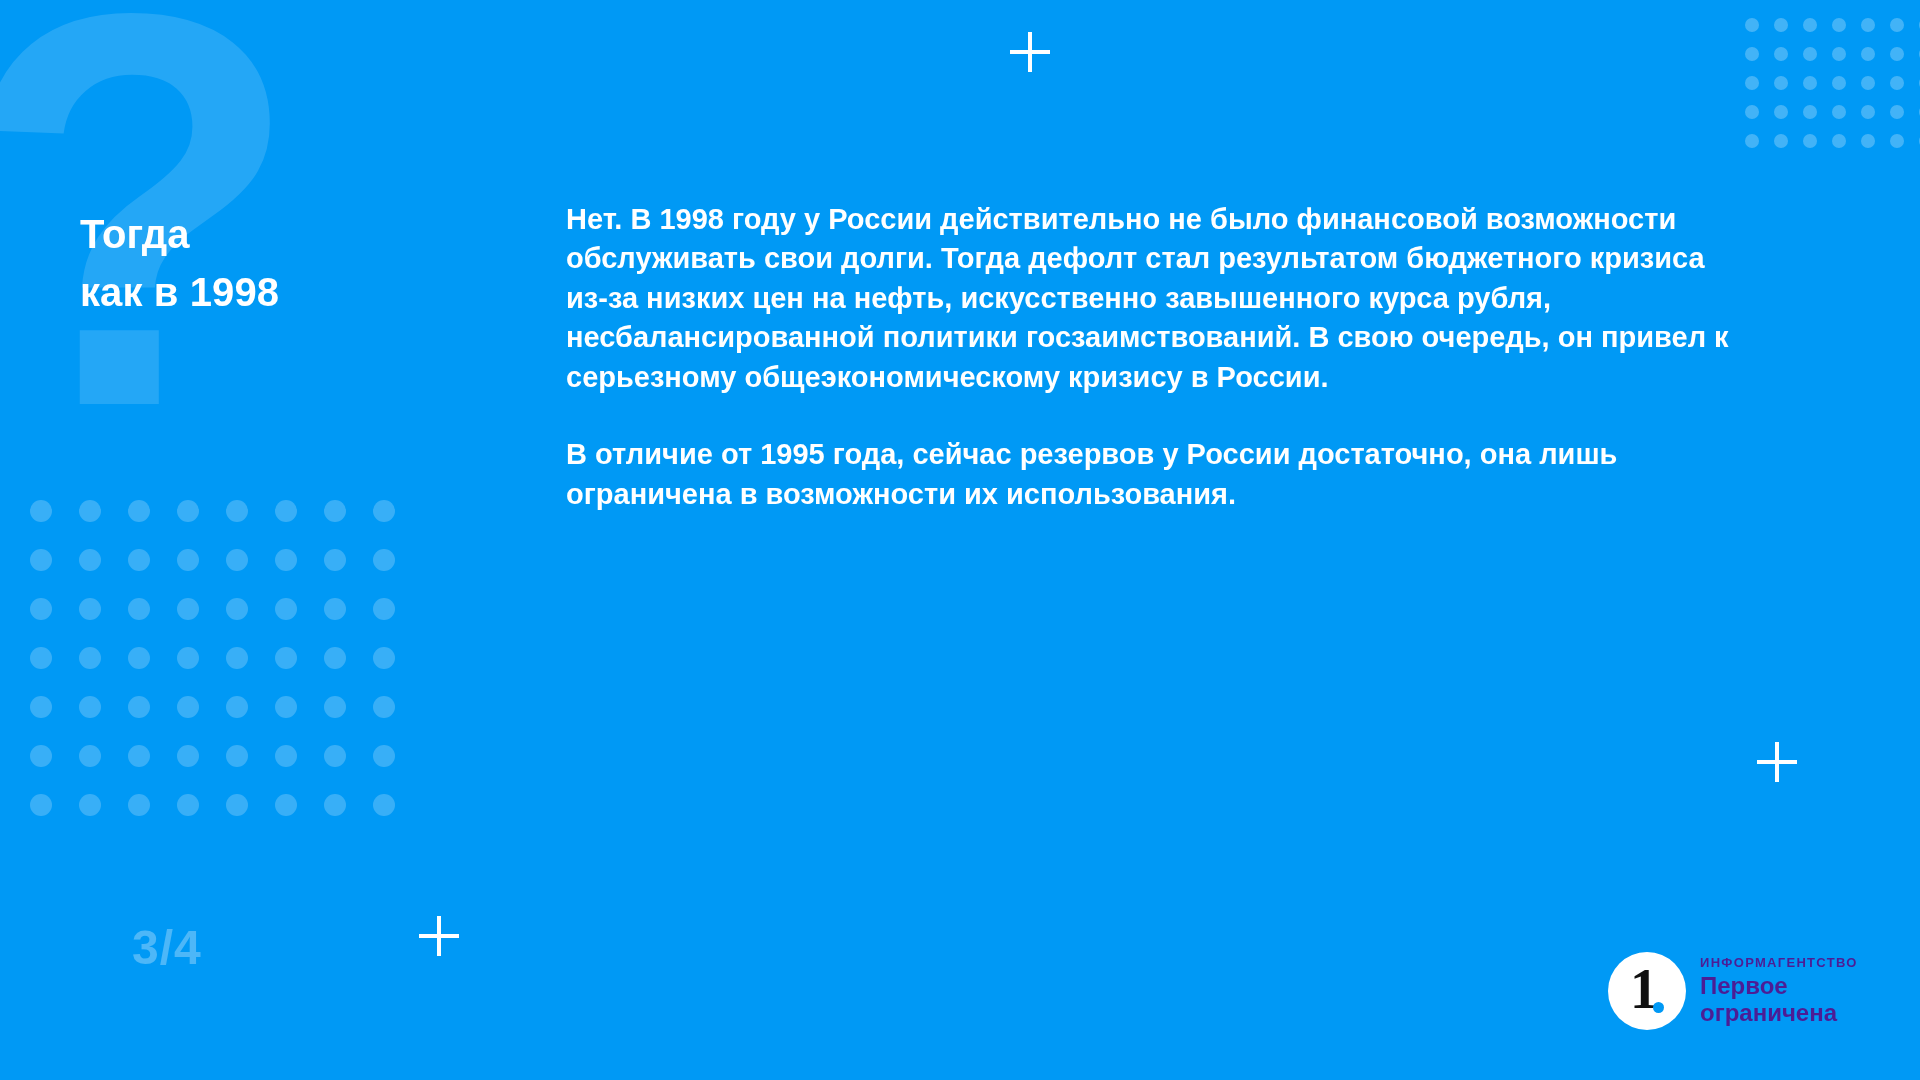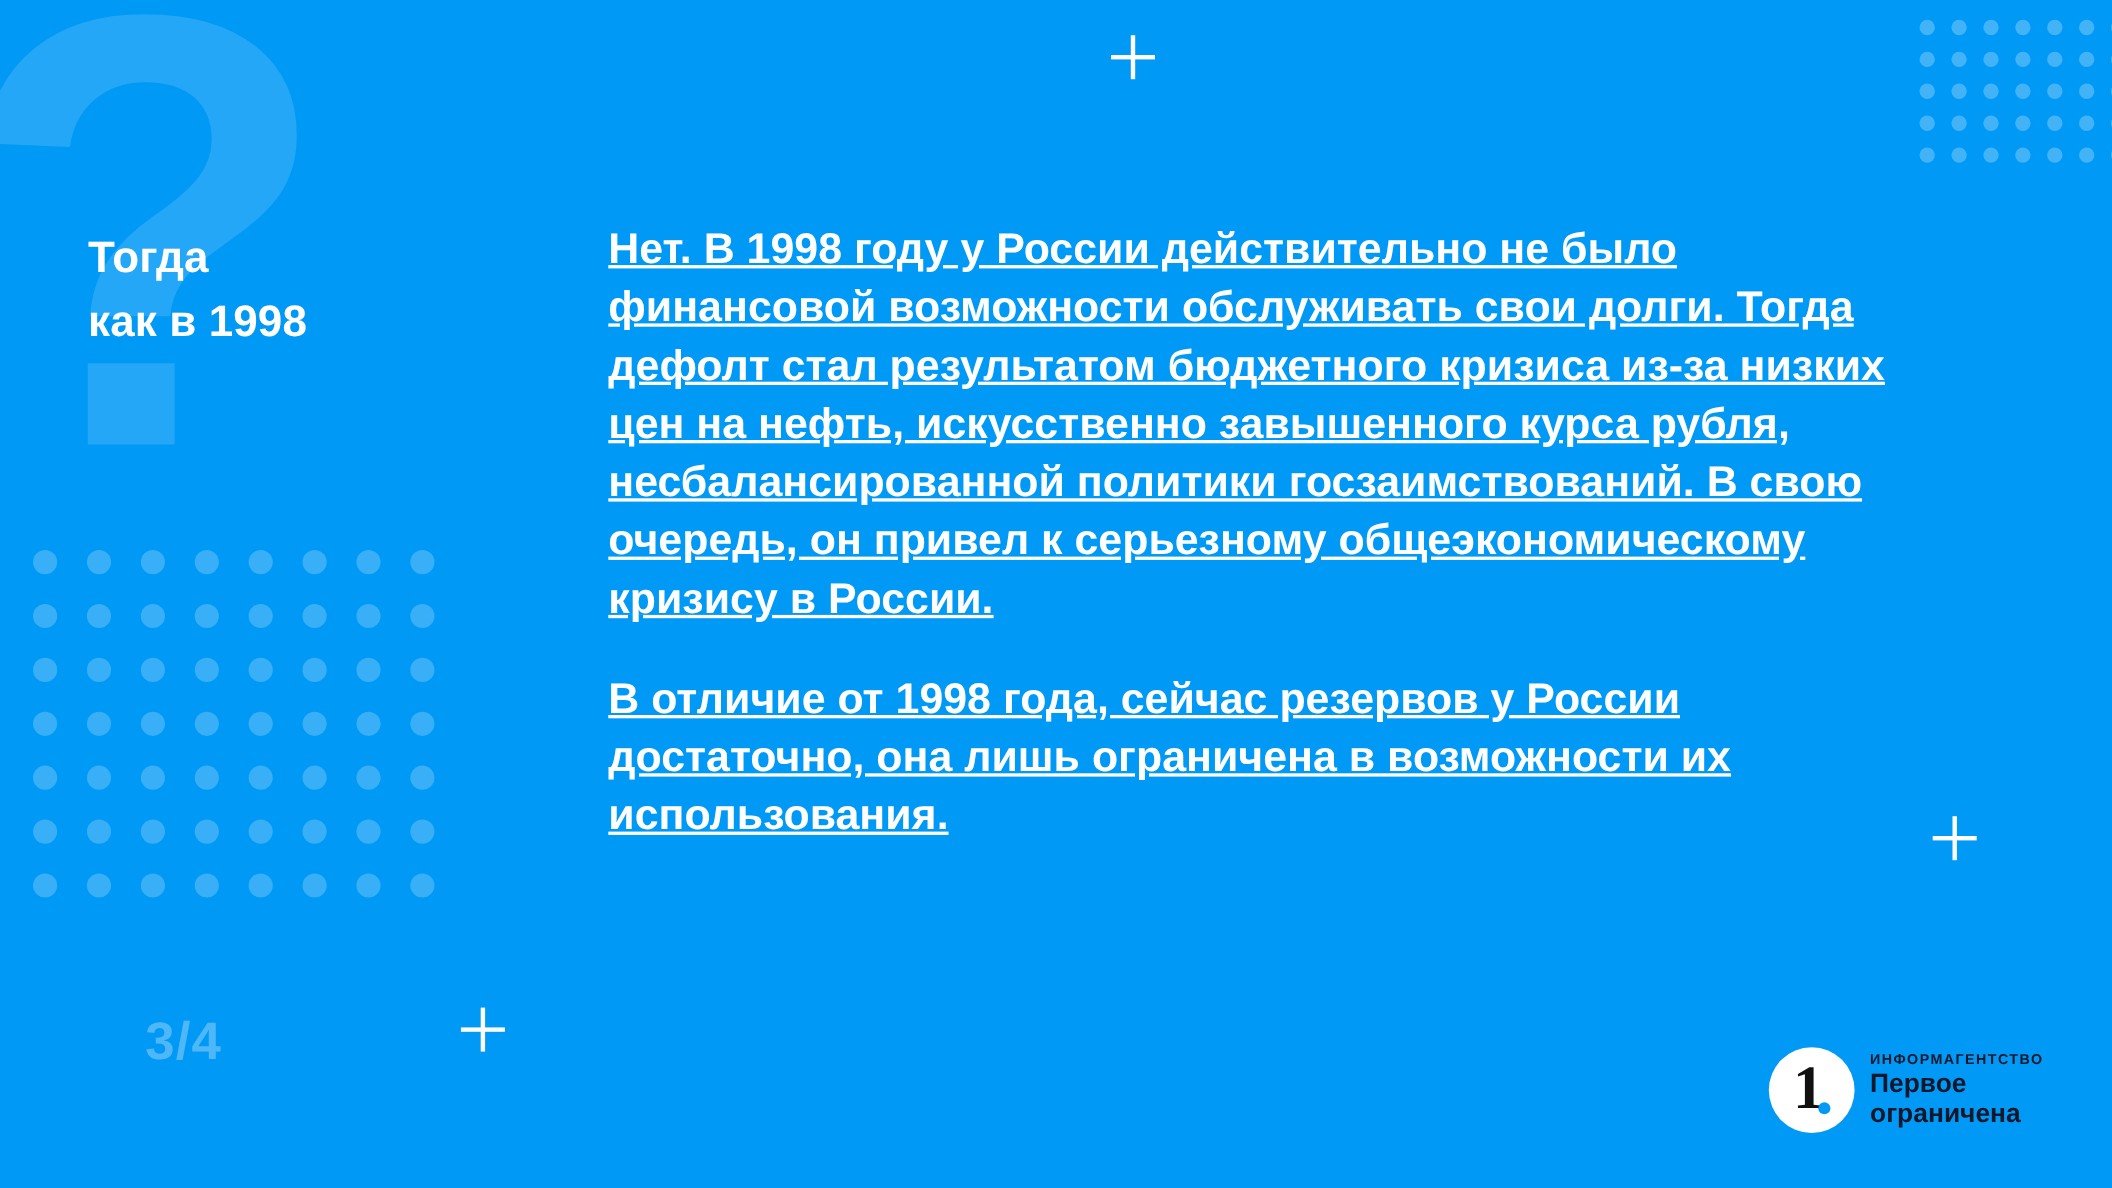--- a/index.html
+++ b/index.html
@@ -100,25 +100,24 @@
 
   
   .body-text {
     position: absolute;
     left: 553px;
     top: 200px;
     width: 1200px;
     color: #ffffff;
   }
   .para {
-    font-size: 39px;
+    font-size: 29px;
     line-height: 1.36;
     font-weight: 700;
-    margin: 0 0 38px 0;
-    text-decoration: underline;
+    margin: 0 0 38px 13px;
   }
   .para.second {
     font-weight: 600;
     margin-bottom: 0;
   }
 
   
   .logo {
     position: absolute;
     left: 1608px;
@@ -150,21 +149,21 @@
   .logo-badge .dot-accent {
     position: absolute;
     width: 11px;
     height: 11px;
     border-radius: 50%;
     background: #0099f5;
     right: 22px;
     bottom: 17px;
   }
   .logo-text {
-    color: #0f172a;
+    color: #4c1d95;
   }
   .logo-text .kicker {
     font-size: 13px;
     font-weight: 700;
     letter-spacing: 1.3px;
     margin-bottom: 3px;
   }
   .logo-text .name {
     font-size: 24px;
     font-weight: 700;
@@ -278,21 +277,21 @@
   <div class="plus p2"></div>
   <div class="plus p3"></div>
 
   <div class="question-title">
     <div>Тогда</div>
     <div>как в 1998</div>
   </div>
 
   <div class="body-text">
     <p class="para">Нет. В 1998 году у России действительно не было финансовой возможности обслуживать свои долги. Тогда дефолт стал результатом бюджетного кризиса из-за низких цен на нефть, искусственно завышенного курса рубля, несбалансированной политики госзаимствований. В свою очередь, он привел к серьезному общеэкономическому кризису в России.</p>
-    <p class="para second">В отличие от 1998 года, сейчас резервов у России достаточно, она лишь ограничена в возможности их использования.</p>
+    <p class="para second">В отличие от 1995 года, сейчас резервов у России достаточно, она лишь ограничена в возможности их использования.</p>
   </div>
 
   <div class="page-counter">3/4</div>
 
   <div class="logo">
     <div class="logo-badge">
       <span class="one">1</span>
       <span class="dot-accent"></span>
     </div>
     <div class="logo-text">

